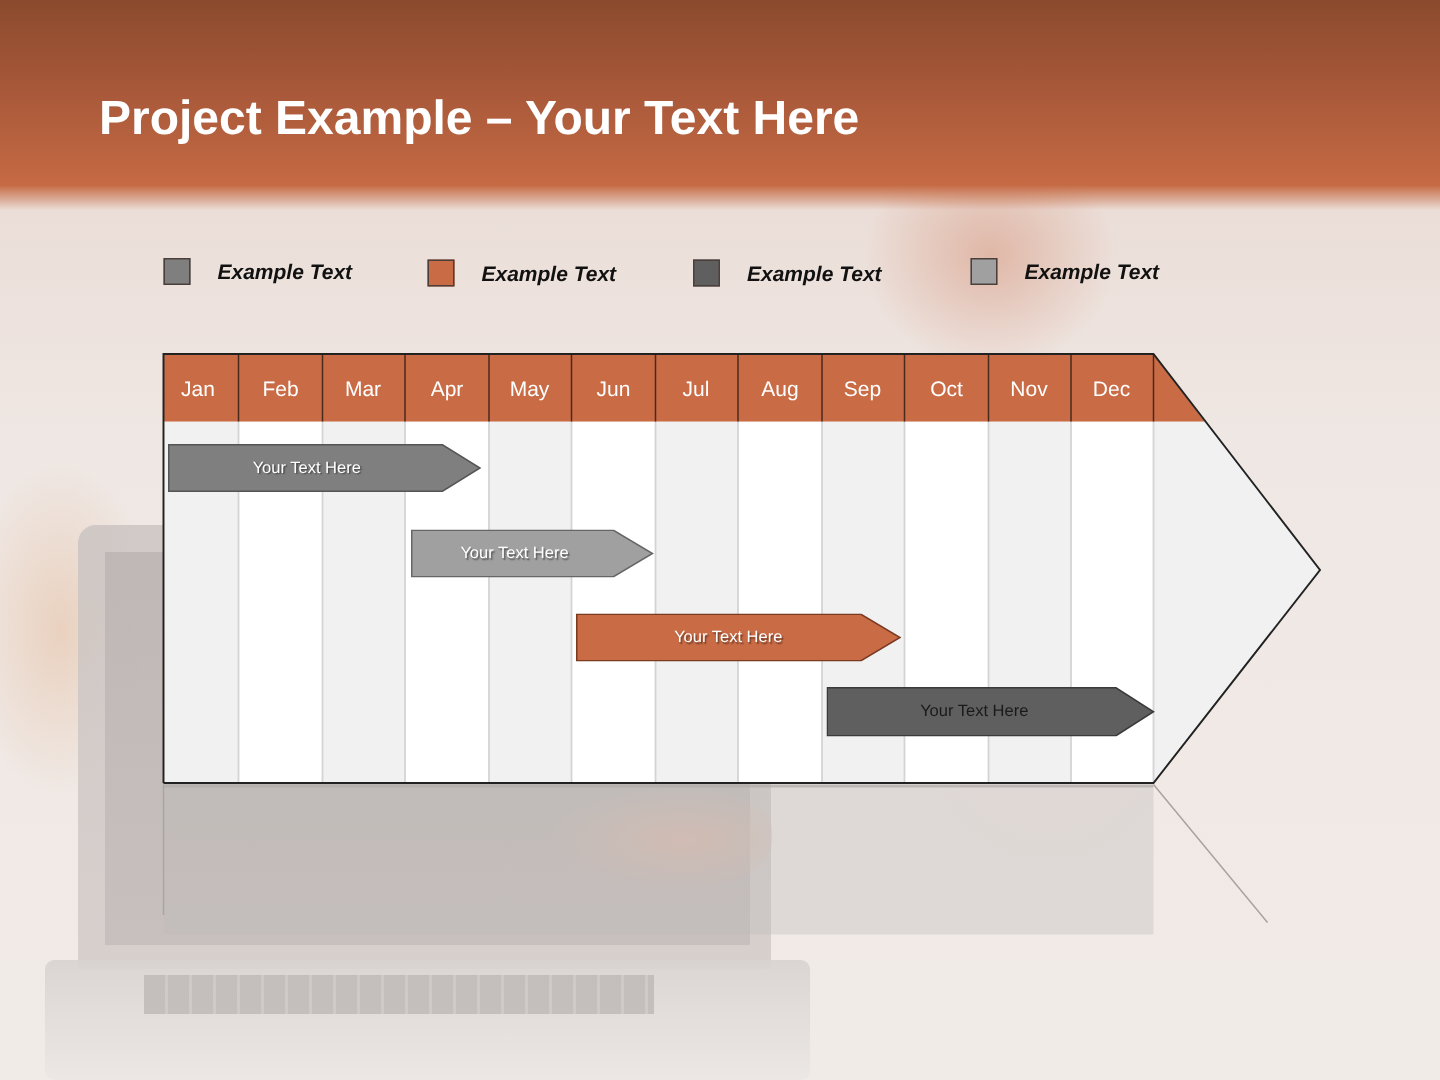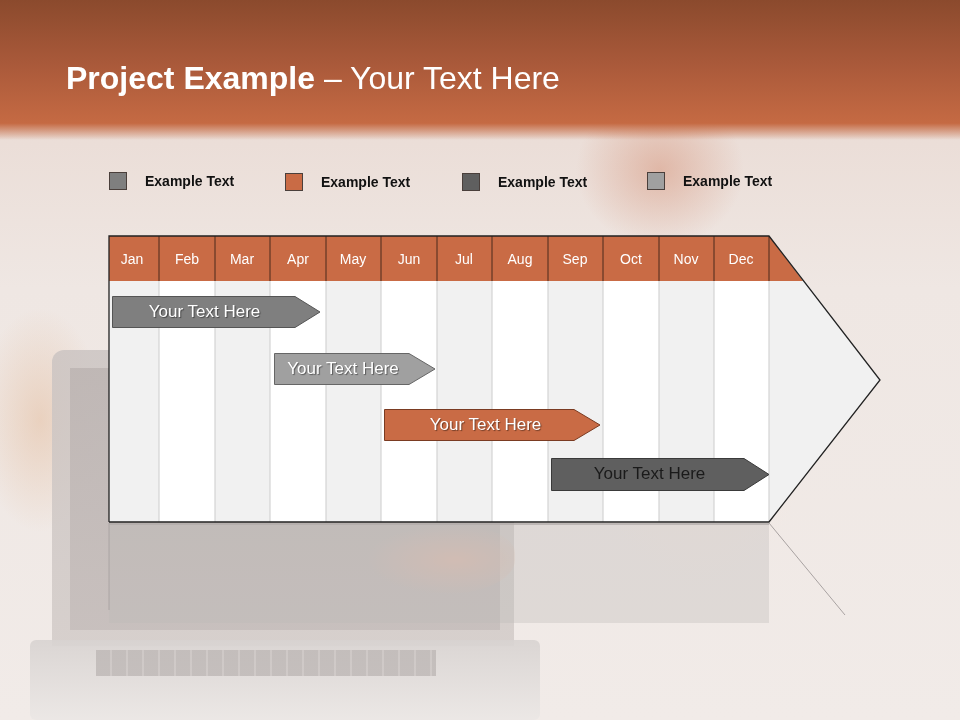--- a/index.html
+++ b/index.html
@@ -46,32 +46,32 @@
     .header-band {
       position: absolute; left: 0; top: 0; width: 960px; height: 140px;
       background: linear-gradient(180deg, #8b4a2d 0%, #a9593a 45%, #c56a43 88%, rgba(197,106,67,0.35) 96%, rgba(197,106,67,0) 100%);
     }
     .title {
       position: absolute; left: 66px; top: 60px;
       font-size: 32px; color: #ffffff; white-space: nowrap;
       font-family: "Liberation Sans", sans-serif;
     }
     .title b { font-weight: bold; }
-    .title span.light { font-weight: normal; }
+    .title span.light { font-weight: bold; }
 
     .legend-item { position: absolute; top: 171px; height: 20px; display: flex; align-items: center; }
     .legend-swatch { width: 18px; height: 18px; border: 1px solid #4a3f3b; box-sizing: border-box; }
-    .legend-label { margin-left: 18px; font-size: 14px; font-weight: bold; color: #111; white-space: nowrap; }
+    .legend-label { margin-left: 18px; font-size: 14px; font-weight: bold; color: #111; white-space: nowrap; font-style: italic; }
 
     .timeline { position: absolute; left: 0; top: 0; width: 960px; height: 720px; }
     svg text { font-family: "Liberation Sans", sans-serif; }
 
     .bar {
       position: absolute; height: 32px; display: flex; align-items: center; justify-content: center;
-      font-size: 17px; color: #fff; text-shadow: 1px 1px 1px rgba(0,0,0,0.45);
+      font-size: 11px; color: #fff; text-shadow: 1px 1px 1px rgba(0,0,0,0.45);
       white-space: nowrap; box-sizing: border-box;
     }
     .bar .label { position: relative; z-index: 2; }
     .bar svg { position: absolute; left: 0; top: 0; z-index: 1; }
     .bar.dark .label { color: #1a1a1a; text-shadow: none; }
   </style>
 </head>
 <body>
 
 <div class="bg"></div>

